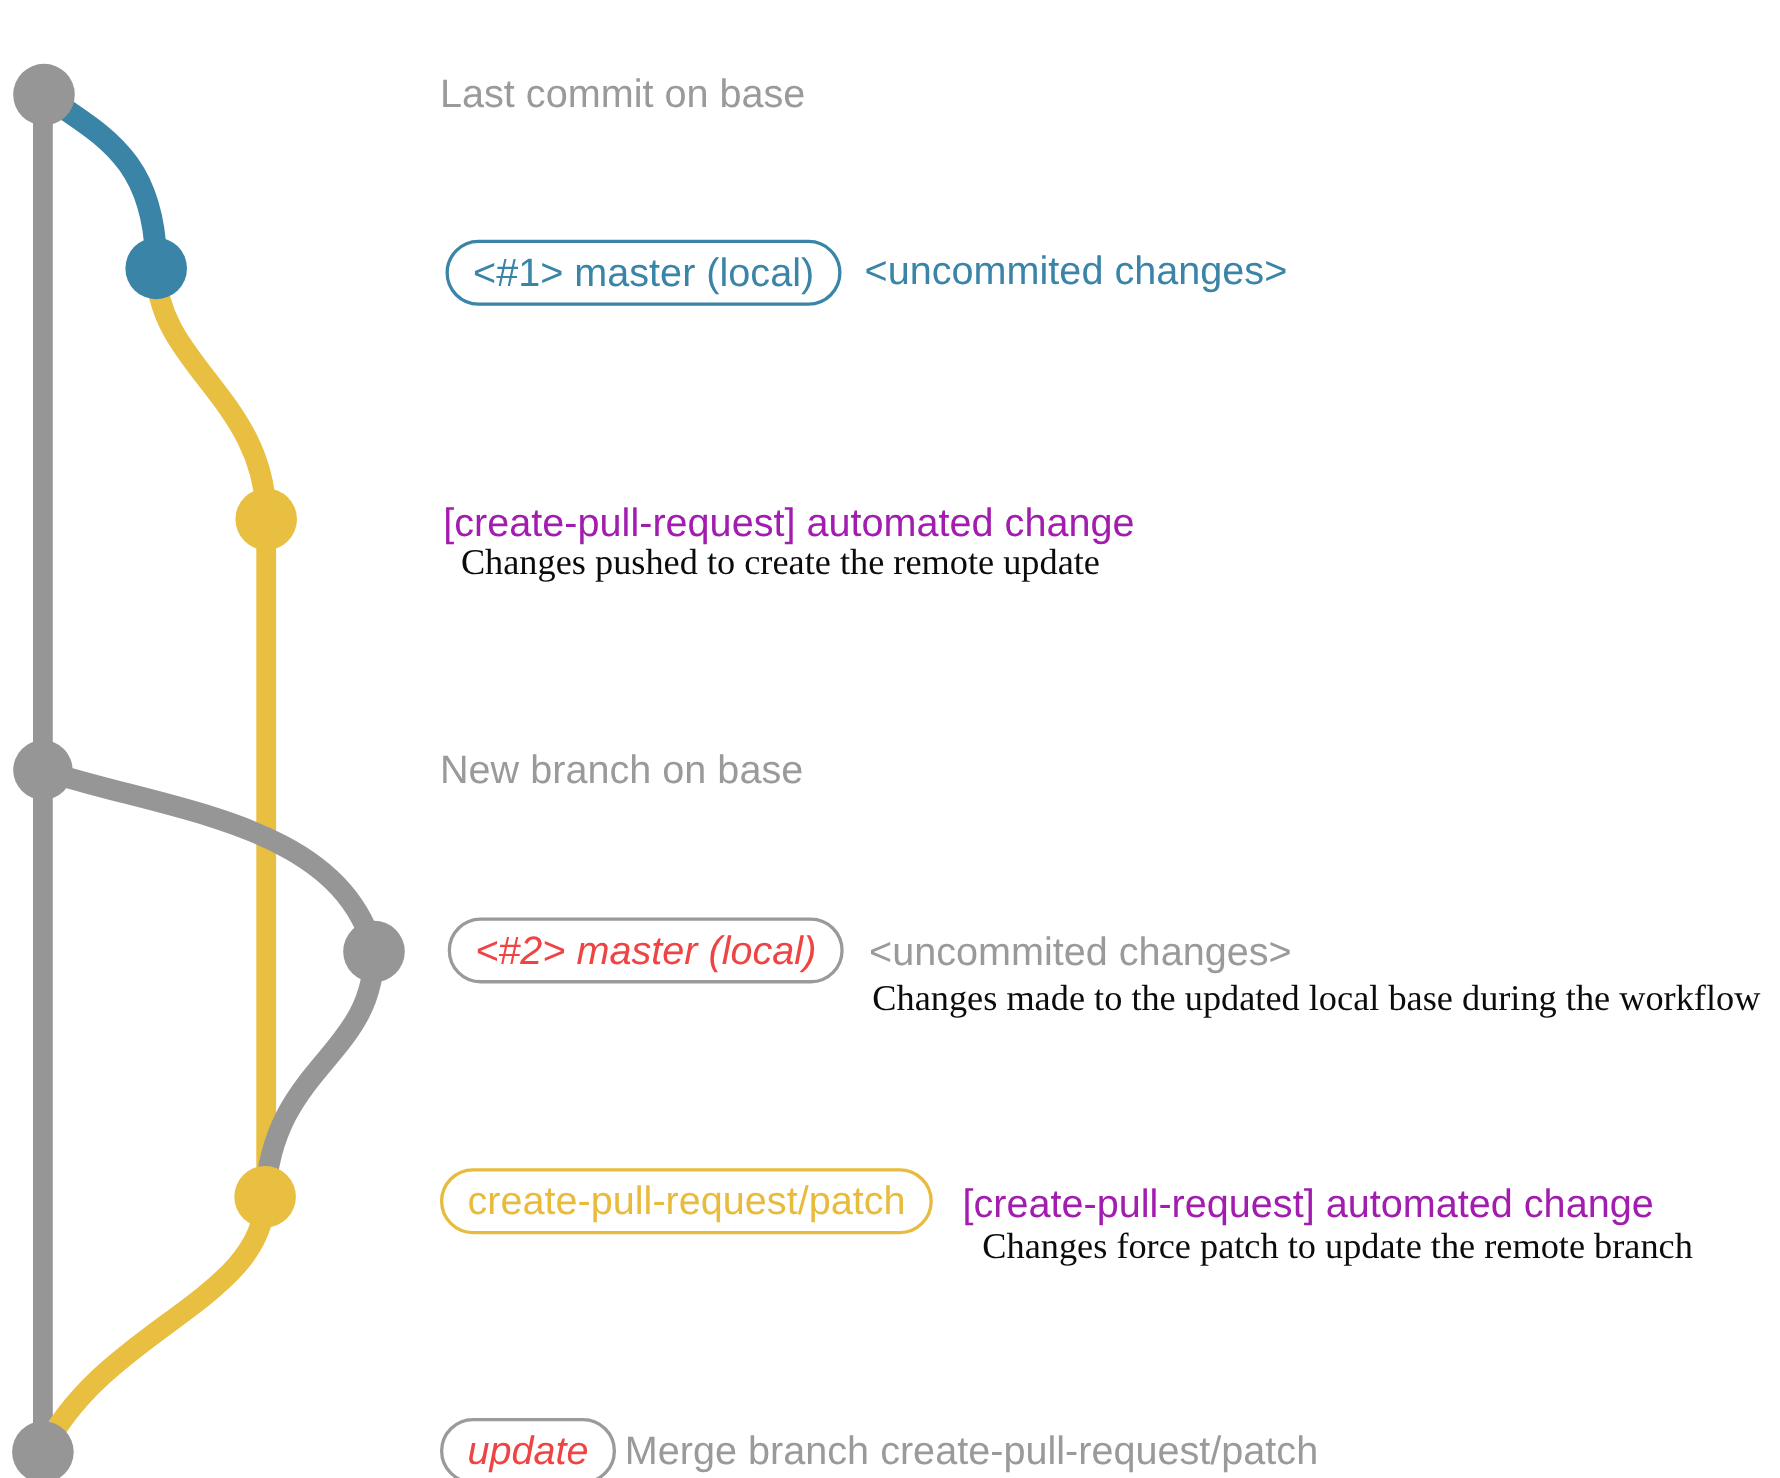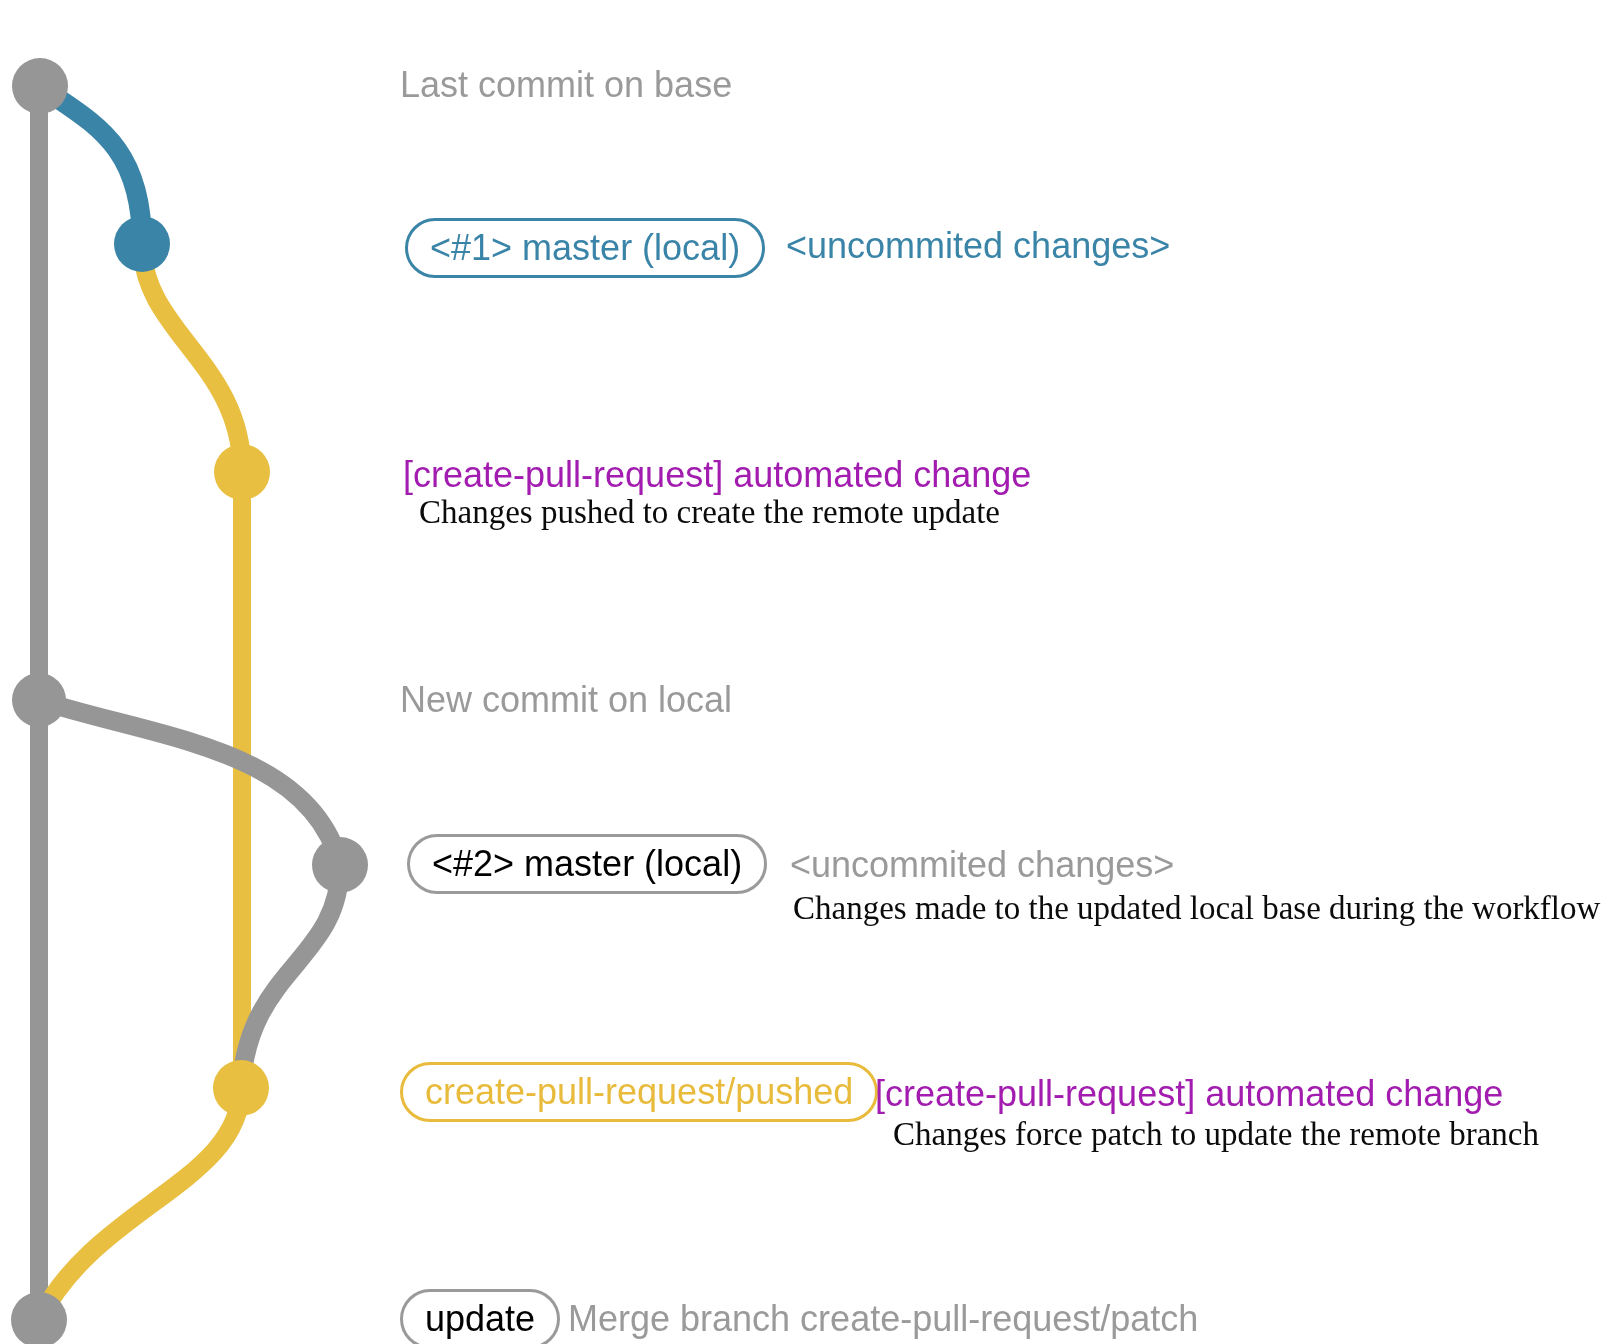--- a/index.html
+++ b/index.html
@@ -32,21 +32,21 @@
     display:inline-block;
     box-sizing:border-box;
     height:60px;
     line-height:54px;
     padding:0 22px;
     border-radius:30px;
     border:3px solid;
     font-size:36px;
   }
   .badge-blue{border-color:#3a84a8;color:#3a84a8;}
-  .badge-gray{border-color:#9a9a9a;color:#000000;}
+  .badge-gray{border-color:#9a9a9a;color:#ef4444;font-style:italic;}
   .badge-yellow{border-color:#e8bb3c;color:#e8bb3c;}
 </style>
 </head>
 <body>
 
 <div class="stage">
 
   <svg class="graph" width="420" height="1344" viewBox="0 0 420 1344">
 
     <path d="M 39 54 L 39 1288" stroke="#969696" stroke-width="18" fill="none"></path>
@@ -73,26 +73,26 @@
   </svg>
 
   <div class="abs lbl" style="left:400px;top:35px;">Last commit on base</div>
 
   <div class="abs badge badge-blue" style="left:405px;top:186px;">&lt;#1&gt; master (local)</div>
   <div class="abs note-blue" style="left:786px;top:196px;">&lt;uncommited changes&gt;</div>
 
   <div class="abs note-yellow" style="left:403px;top:425px;">[create-pull-request] automated change</div>
   <div class="abs detail" style="left:419px;top:464px;">Changes pushed to create the remote update</div>
 
-  <div class="abs lbl" style="left:400px;top:650px;">New commit on local</div>
+  <div class="abs lbl" style="left:400px;top:650px;">New branch on base</div>
 
   <div class="abs badge badge-gray" style="left:407px;top:802px;">&lt;#2&gt; master (local)</div>
   <div class="abs note-gray" style="left:790px;top:815px;">&lt;uncommited changes&gt;</div>
   <div class="abs detail" style="left:793px;top:860px;">Changes made to the updated local base during the workflow</div>
 
-  <div class="abs badge badge-yellow" style="left:400px;top:1030px;">create-pull-request/pushed</div>
+  <div class="abs badge badge-yellow" style="left:400px;top:1030px;">create-pull-request/patch</div>
   <div class="abs note-yellow" style="left:875px;top:1044px;">[create-pull-request] automated change</div>
   <div class="abs detail" style="left:893px;top:1086px;">Changes force patch to update the remote branch</div>
 
   <div class="abs badge badge-gray" style="left:400px;top:1257px;">update</div>
   <div class="abs note-gray" style="left:568px;top:1269px;">Merge branch create-pull-request/patch</div>
 
 </div>
 
 </body></html>

